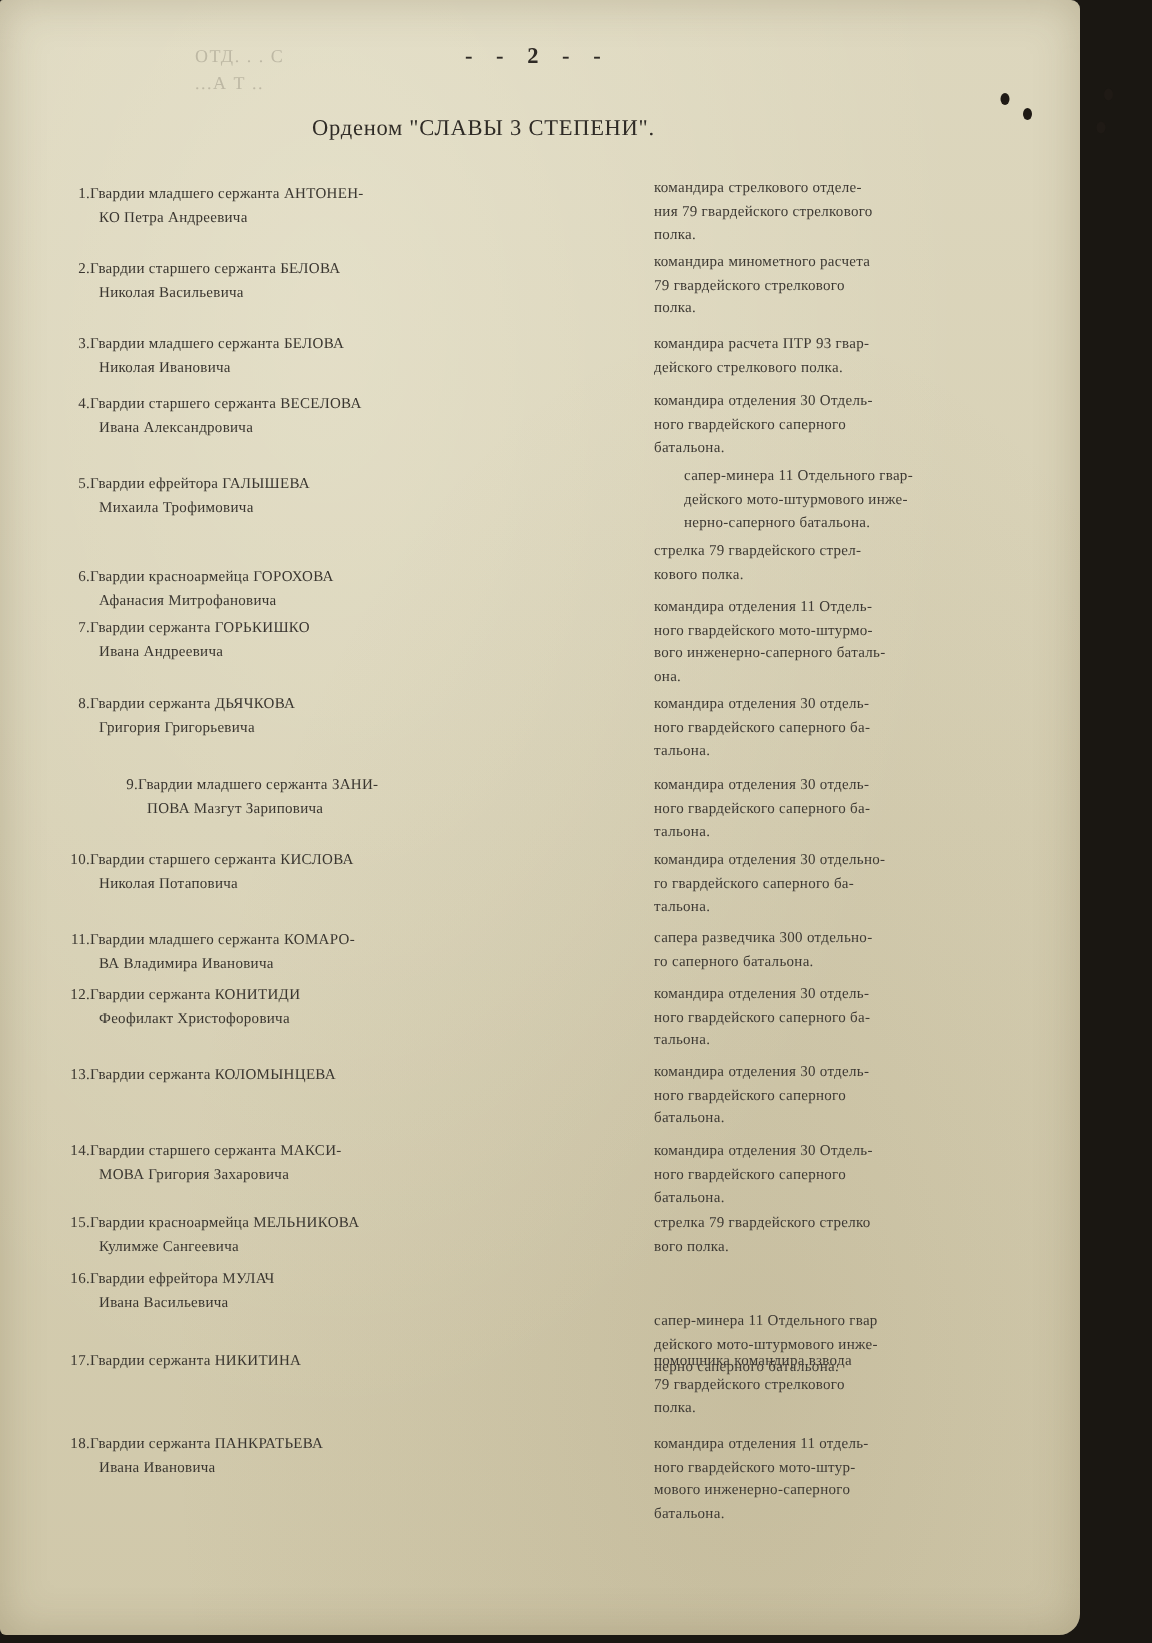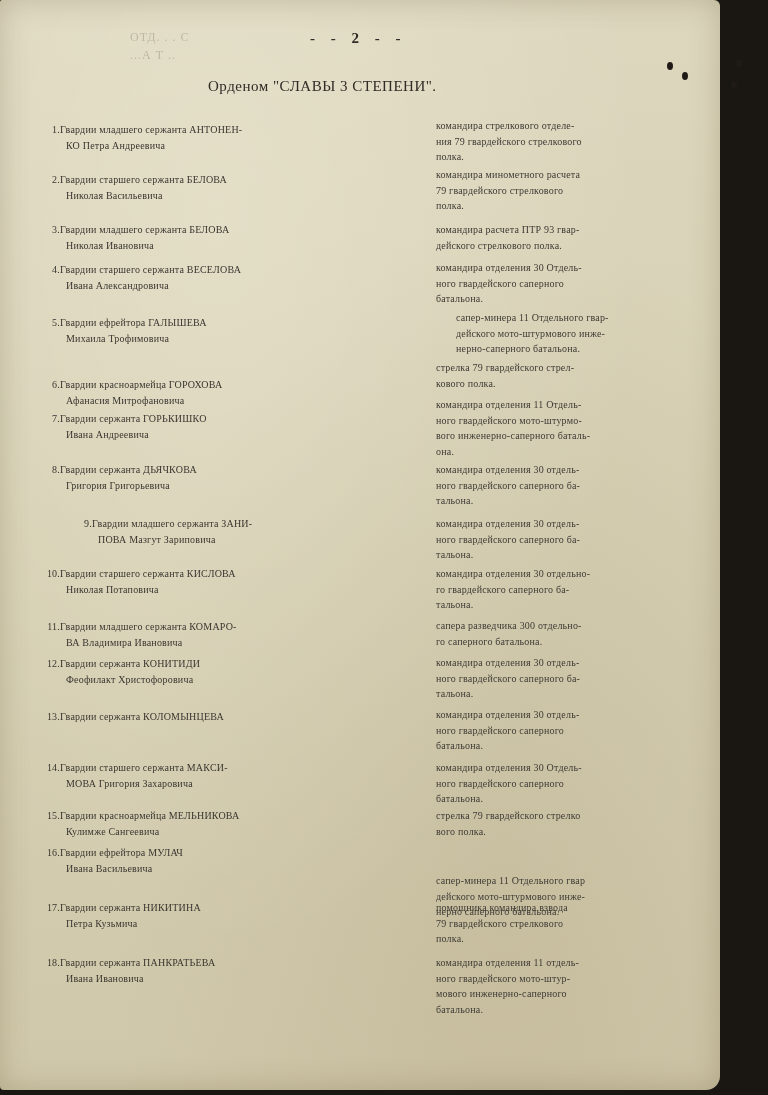--- a/index.html
+++ b/index.html
@@ -196,21 +196,20 @@
         <div class="line"><span class="num">16.</span><span>Гвардии ефрейтора МУЛАЧ</span></div>
         <div class="line indent"><span>Ивана Васильевича</span></div>
       </div>
       <div class="entry right" style="top: 845px; margin-top: 28px;">
         <div class="line">сапер-минера 11 Отдельного гвар</div>
         <div class="line">дейского мото-штурмового инже-</div>
         <div class="line">нерно саперного батальона.</div>
       </div>
       <div class="entry left" style="top: 900px;">
         <div class="line"><span class="num">17.</span><span>Гвардии сержанта НИКИТИНА</span></div>
-        <div class="line indent"><span>Петра Кузьмича</span></div>
       </div>
       <div class="entry right" style="top: 900px;">
         <div class="line">помощника командира взвода</div>
         <div class="line">79 гвардейского стрелкового</div>
         <div class="line">полка.</div>
       </div>
       <div class="entry left" style="top: 955px;">
         <div class="line"><span class="num">18.</span><span>Гвардии сержанта ПАНКРАТЬЕВА</span></div>
         <div class="line indent"><span>Ивана Ивановича</span></div>
       </div>

